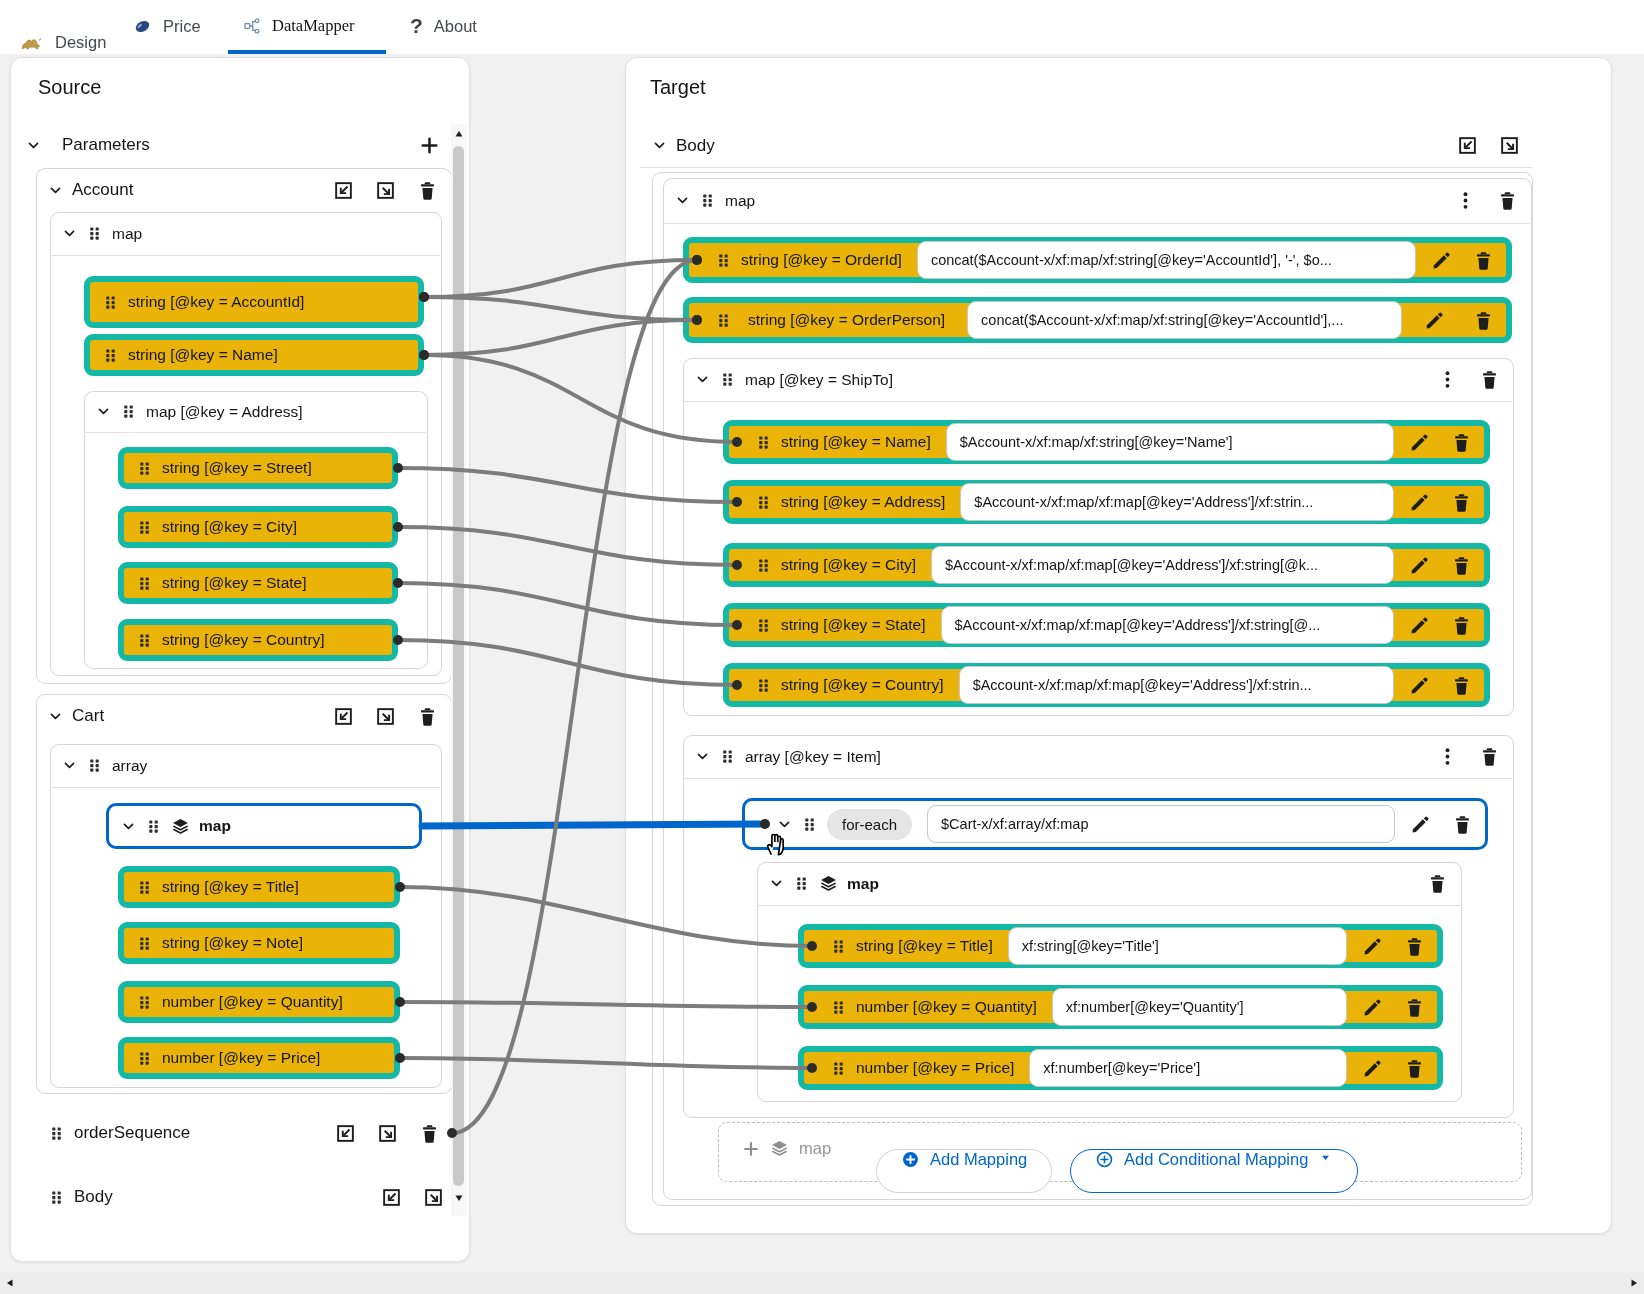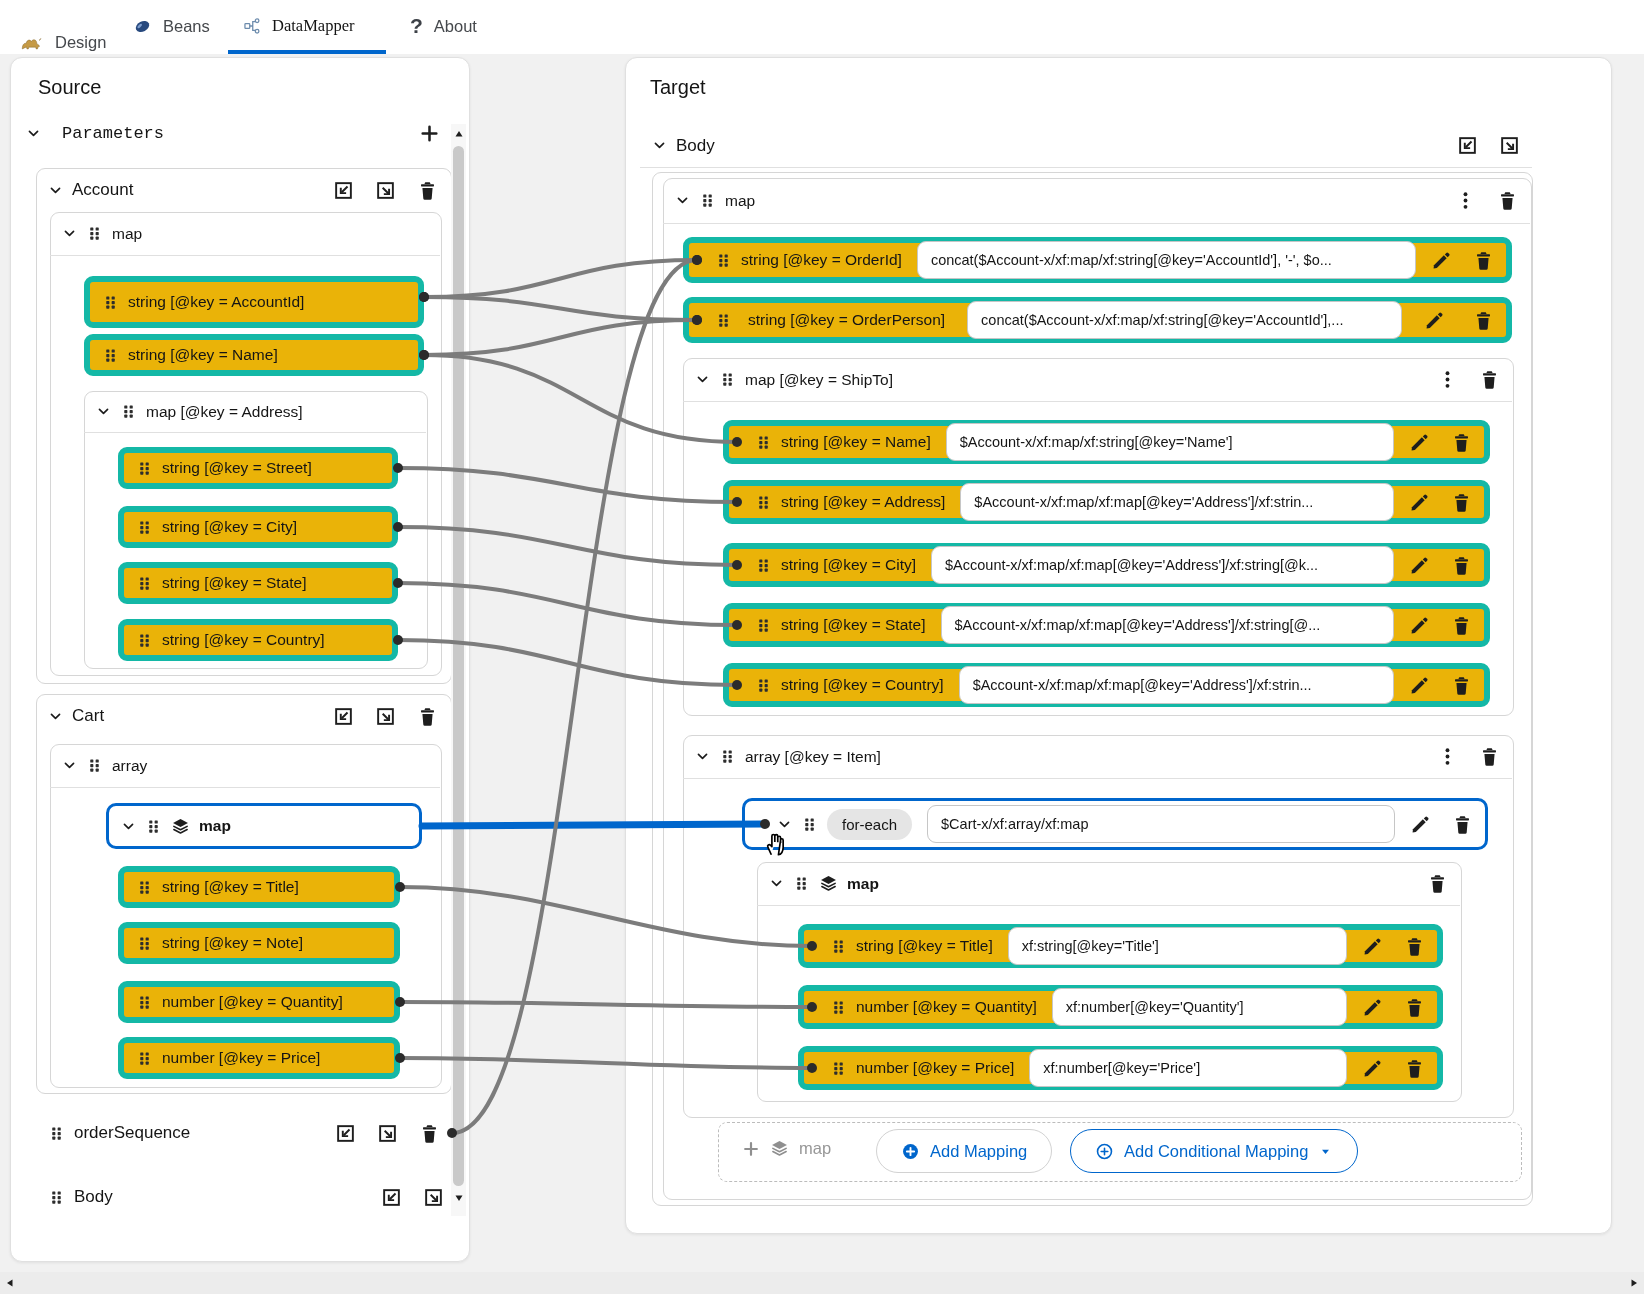--- a/index.html
+++ b/index.html
@@ -29,23 +29,23 @@
   .card{background:#eab308;border:6px solid #14b8a6;border-radius:9px;}
   .sel{background:#fff;border:3px solid #0066cc;border-radius:10px;}
   .sep{border-bottom:1px solid #e0e0e0;}
   .icons{margin-left:auto;display:flex;align-items:center;gap:21px;}
   .semib{font-weight:700;}
   .expr{flex:1 1 auto;min-width:0;height:36px;border:1px solid #c6c6c6;border-radius:9px;
         display:flex;align-items:center;padding:0 13px;font-size:14.5px;background:#fff;
         margin:0 6px;}
   .expr span{overflow:hidden;text-overflow:ellipsis;white-space:nowrap;}
   .pill{background:#e5e5e5;border-radius:18px;padding:7px 15px;font-size:15px;flex:0 0 auto;}
-  .btn{position:absolute;display:flex;align-items:center;gap:10px;height:44px;
+  .btn{position:absolute;display:flex;align-items:flex-start;gap:10px;height:44px;
        border-radius:23px;background:#fff;color:#0066cc;font-size:16.5px;padding:0 24px;
-       border:1px solid #d2d2d2;box-sizing:border-box;}
+       border:1px solid #d2d2d2;box-sizing:border-box;margin-top:20px;}
   .btn.cond{border:1.5px solid #0066cc;}
   .btn svg{color:#0066cc;}
   .ghost{position:absolute;display:flex;align-items:center;gap:10px;color:#979797;font-size:16.5px;}
   .ghost svg{color:#8f8f8f;}
   .vtrack{position:absolute;left:451px;top:124px;width:15px;height:1092px;background:#f7f7f7;}
   .vthumb{position:absolute;left:453px;top:146px;width:11px;height:1040px;background:#c9c9c9;border-radius:6px;}
   .htrack{position:absolute;left:0;top:1272px;width:1644px;height:22px;background:#ececec;}
   .scroll-arrow{position:absolute;color:#9a9a9a;}
   #overlay{position:absolute;left:0;top:0;z-index:60;pointer-events:none;}
   .q-glyph{font-weight:700;font-size:21px;color:#3d4147;}
@@ -147,39 +147,39 @@
   <div class="tab" style="left:20px;margin-top:16px;">
     <svg class="ic" viewBox="0 0 32 24" style="width:24px;height:19px;">
         <use href="#i-camel"></use>
       </svg>
     <span>Design</span>
   </div>
   <div class="tab" style="left:133px;">
     <svg class="ic" viewBox="0 0 24 24" style="width:19px;height:19px;">
         <use href="#i-bean"></use>
       </svg>
-    <span>Beans</span>
+    <span>Price</span>
   </div>
   <div class="tab active" style="left:243px;">
     <svg class="ic" viewBox="0 0 24 24" style="width:18px;height:18px;color:#6d8cad;">
         <use href="#i-mapper"></use>
       </svg>
     <span>DataMapper</span>
   </div>
   <div class="tab" style="left:410px;">
     <span class="q-glyph">?</span>
     <span>About</span>
   </div>
   <div class="tab-underline"></div>
 </div>
 
 <div class="panel" style="left:10px;top:57px;width:458px;height:1203px;"></div>
 <div class="panel-title" style="left:38px;top:76px;">Source</div>
 
-<div class="row hdr" style="left:14px;top:112px;width:438px;height:42px;font-family:Liberation Mono, monospace;">
+<div class="row hdr" style="left:14px;top:124px;width:438px;height:42px;">
   <svg class="ic sm">
       <use href="#i-chevron"></use>
     </svg>
   <span style="margin-left:12px;">Parameters</span>
   <span class="icons">
     <svg class="ic">
         <use href="#i-plus"></use>
       </svg>
   </span>
 </div>

